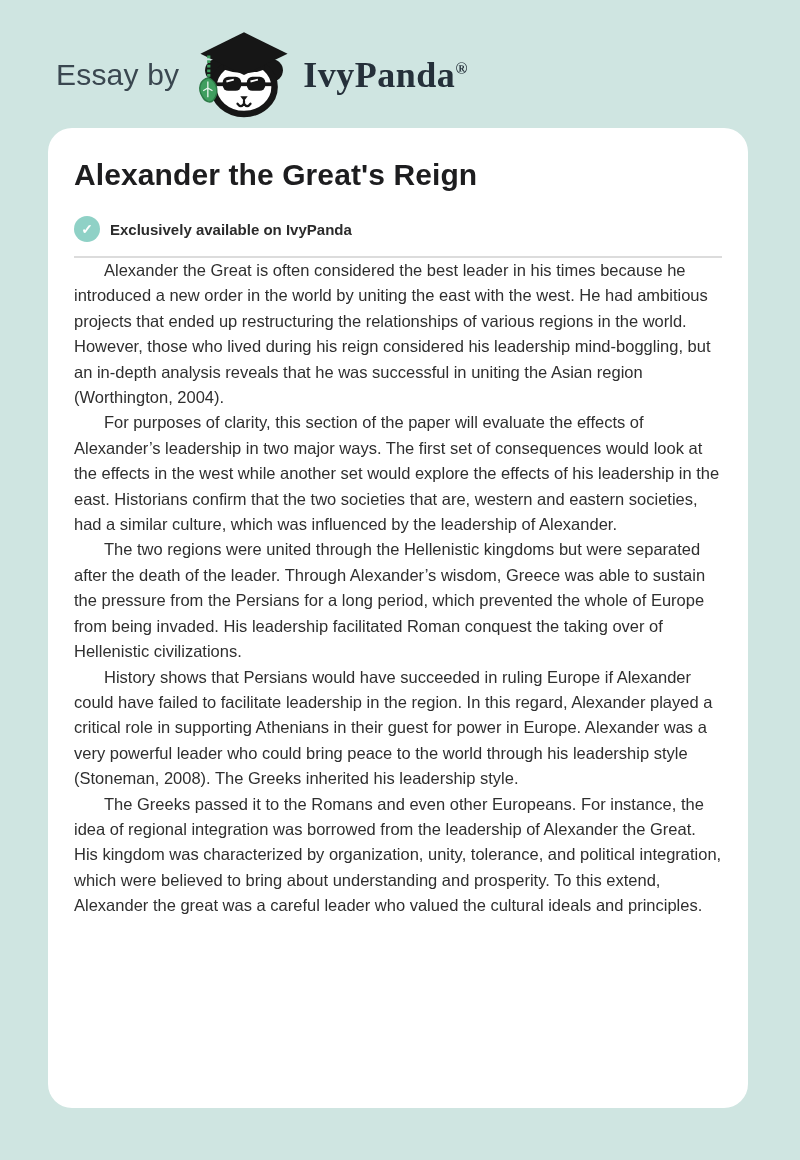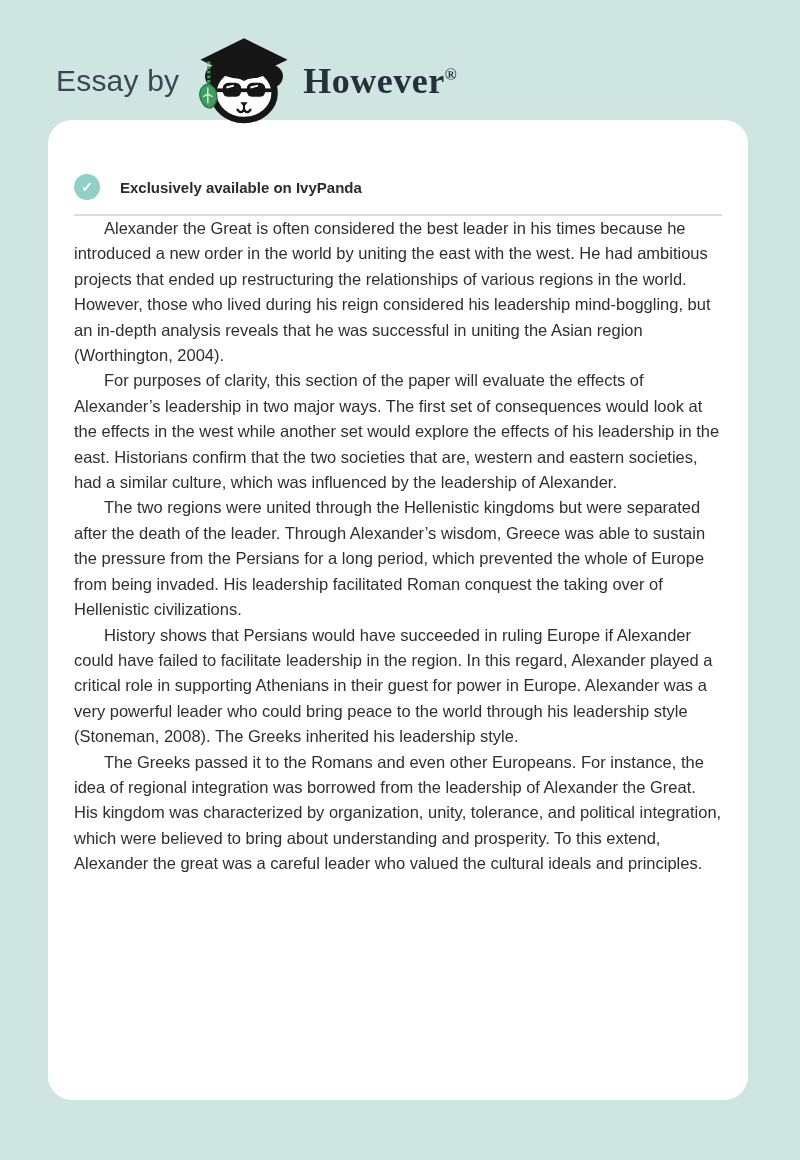--- a/index.html
+++ b/index.html
@@ -8,22 +8,21 @@
     height: 1160px;
     background: #cfe5e1;
     font-family: "Liberation Sans", sans-serif;
     overflow: hidden;
   }
   
   .site-header {
     display: flex;
     align-items: center;
     padding: 22px 0 0 56px;
-    height: 100px;
-    margin-top: 20px;
+    height: 128px;
   }
   .essay-by {
     font-size: 30px;
     color: #3a4750;
     letter-spacing: 0.2px;
   }
   .logo-mark {
     width: 102px;
     height: 92px;
     margin: 0 8px 0 14px;
@@ -68,21 +67,21 @@
     background: #8fd1c6;
     color: #ffffff;
     font-size: 14px;
     font-weight: bold;
     display: flex;
     align-items: center;
     justify-content: center;
     flex: 0 0 auto;
   }
   .badge-label {
-    margin-left: 20px;
+    margin-left: 10px;
     font-size: 15px;
     font-weight: bold;
     color: #2b2b2b;
   }
   .divider {
     border: none;
     border-top: 2px solid #dcdcdc;
     margin-top: 14px;
   }
   .essay-body p {
@@ -122,24 +121,25 @@
 
       <path d="M33,28 h44 v14 q-22,8 -44,0 z" fill="#161616"></path>
       <polygon points="55,2 102,25 55,48 8,25" fill="#161616"></polygon>
 
       <path d="M17,27 v24" stroke="#3f9e5f" stroke-width="3.5" stroke-dasharray="3,2"></path>
       <path d="M17,51 C7,53 5,63 10,71 C13,77 19,79 22,75 C28,68 27,56 17,51 Z" fill="#3f9e5f" stroke="#2c7a46" stroke-width="1.5"></path>
       <path d="M16,55 L16,72 M16,62 l-5,3 M16,62 l5,3" stroke="#e8f5ee" stroke-width="1.4" fill="none"></path>
     </svg>
   </span>
 
-  <span class="brand-name"><span>However</span><sup>®</sup></span>
+  <span class="brand-name"><span>IvyPanda</span><sup>®</sup></span>
 </header>
 
 <main class="card">
+  <h1 class="article-title">Alexander the Great's Reign</h1>
 
   <div class="badge-row">
     <span class="badge-circle">✓</span>
     <span class="badge-label">Exclusively available on IvyPanda</span>
   </div>
 
   <hr class="divider">
 
   <div class="essay-body">
     <p>Alexander the Great is often considered the best leader in his times because he introduced a new order in the world by uniting the east with the west. He had ambitious projects that ended up restructuring the relationships of various regions in the world. However, those who lived during his reign considered his leadership mind-boggling, but an in-depth analysis reveals that he was successful in uniting the Asian region (Worthington, 2004).</p>

